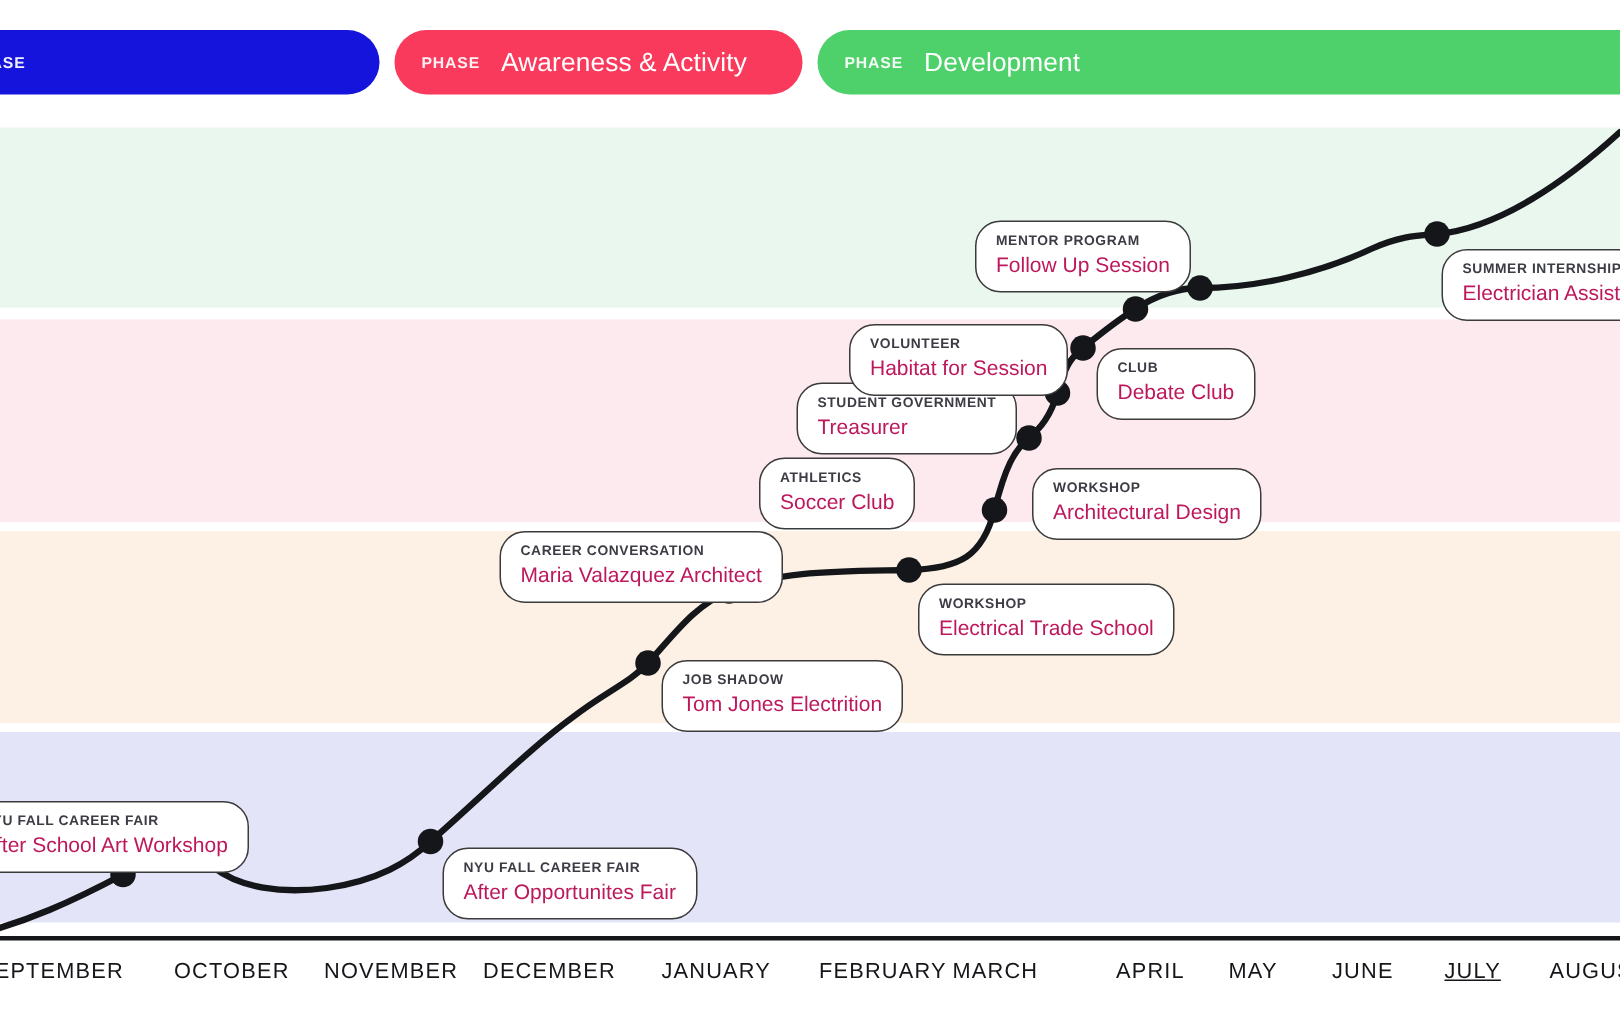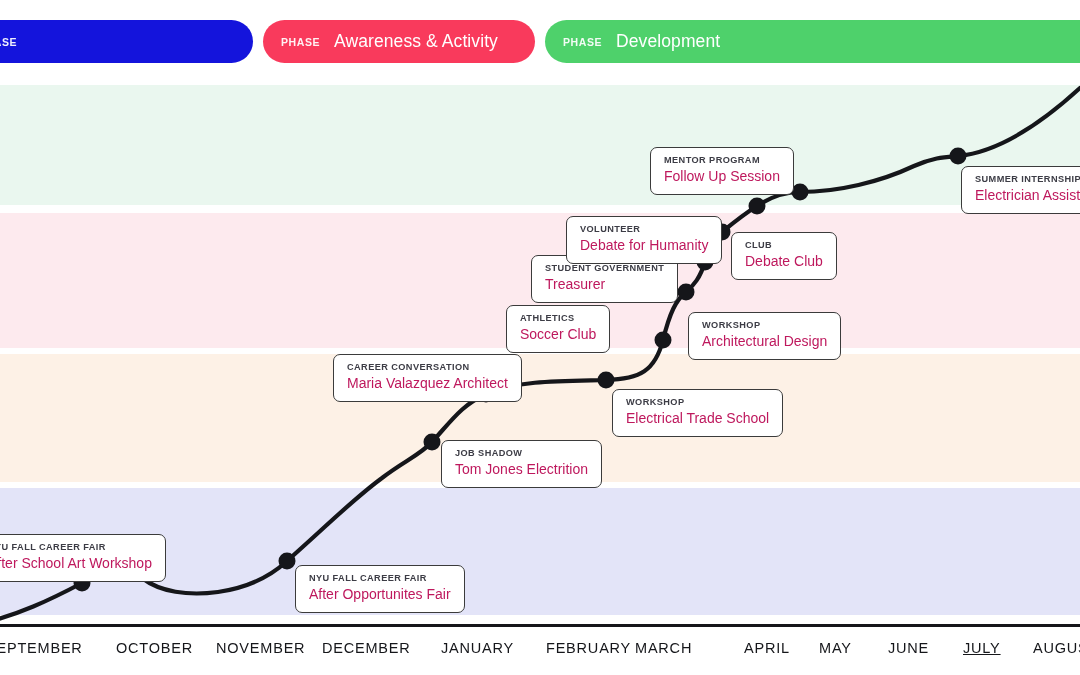--- a/index.html
+++ b/index.html
@@ -26,21 +26,21 @@
 
   
   .band{position:absolute;left:0;width:1080px;}
 
   
   #curve-layer{position:absolute;left:0;top:0;width:1080px;height:675px;}
 
   
   .callout{
     position:absolute;box-sizing:border-box;
-    background:#ffffff;border:1.3px solid #3b3b3b;border-radius:7px;
+    background:#ffffff;border:1.3px solid #3b3b3b;border-radius:17px;
     padding:7px 13px 8px 13px;white-space:nowrap;
   }
   .callout .kicker{
     font-size:9.2px;font-weight:700;letter-spacing:.045em;
     text-transform:uppercase;color:#3c3c45;line-height:1.2;
   }
   .callout .title{
     font-size:14px;font-weight:400;color:#be185d;line-height:1.35;margin-top:1px;
   }
 
@@ -128,21 +128,21 @@
       <div class="callout" style="left: 531px; top: 255px;">
         <div class="kicker">STUDENT GOVERNMENT</div>
         <div class="title">Treasurer</div>
       </div>
       <div class="callout" style="left: 731px; top: 232px;">
         <div class="kicker">CLUB</div>
         <div class="title">Debate Club</div>
       </div>
       <div class="callout" style="left: 553px; top: 216px; margin-left: 13px;">
         <div class="kicker">VOLUNTEER</div>
-        <div class="title">Debate for Humanity</div>
+        <div class="title">Habitat for Session</div>
       </div>
       <div class="callout" style="left: 650px; top: 147px;">
         <div class="kicker">MENTOR PROGRAM</div>
         <div class="title">Follow Up Session</div>
       </div>
       <div class="callout" style="left: 961px; top: 166px;">
         <div class="kicker">SUMMER INTERNSHIP</div>
         <div class="title">Electrician Assistant</div>
       </div>
     </div>

